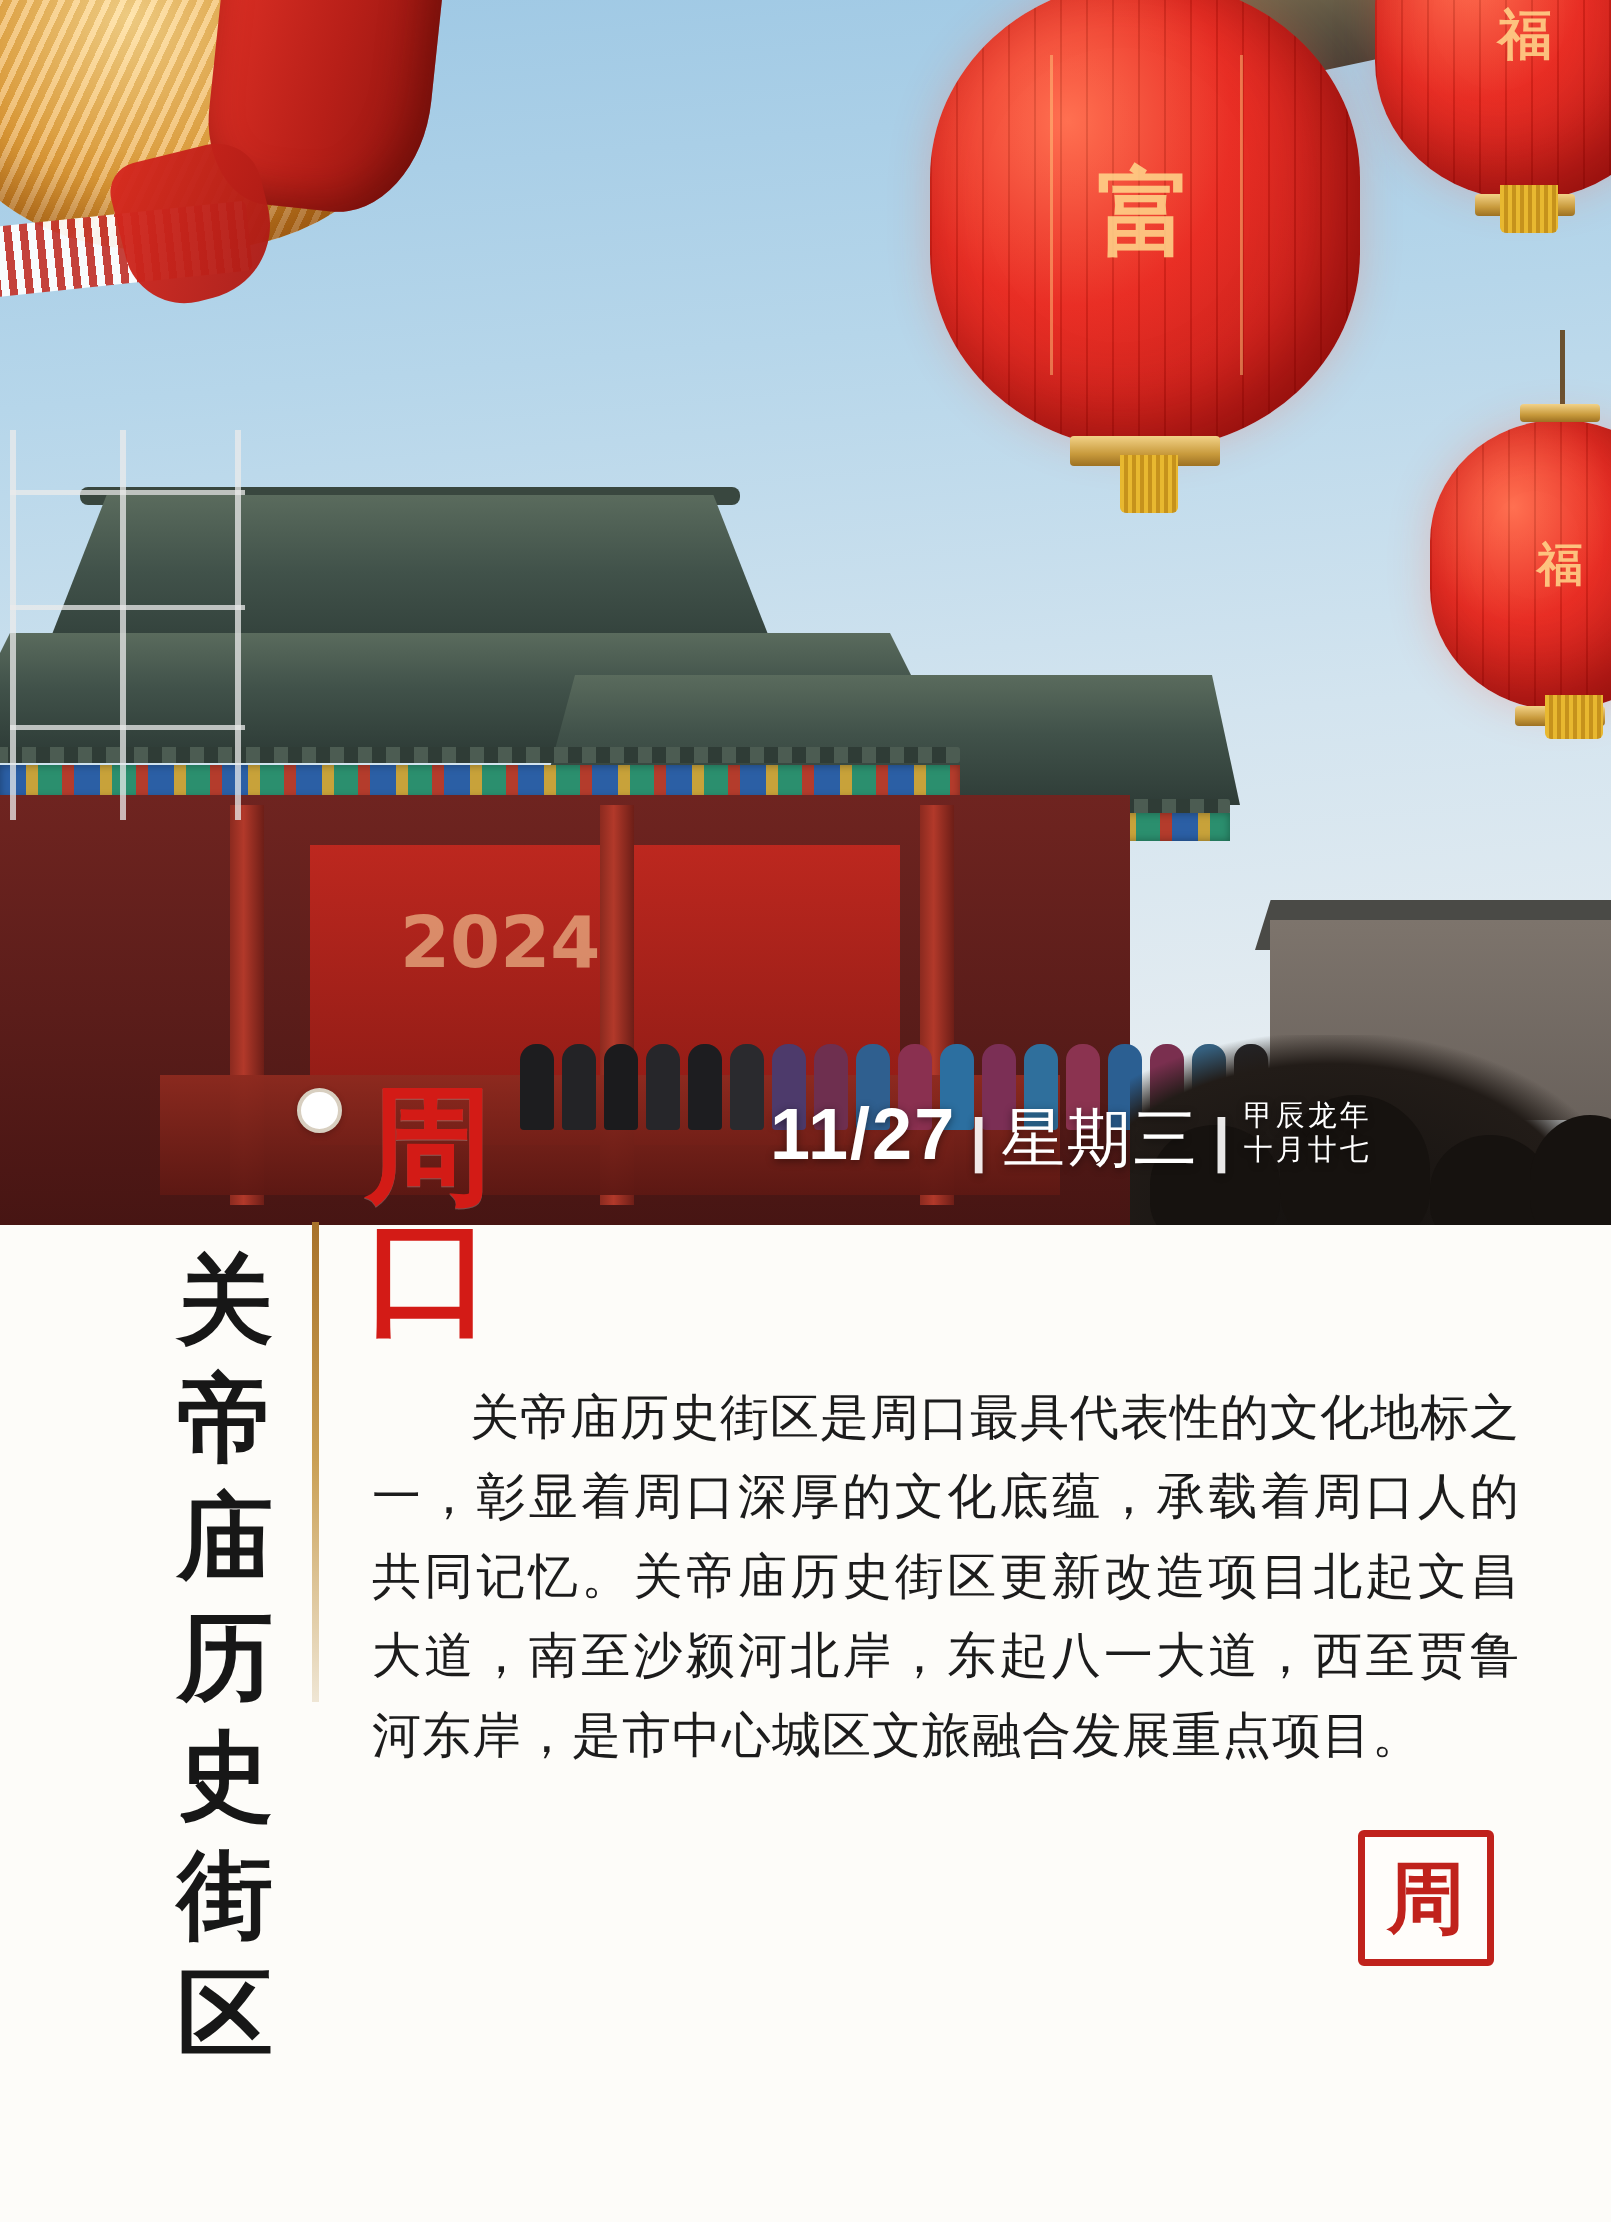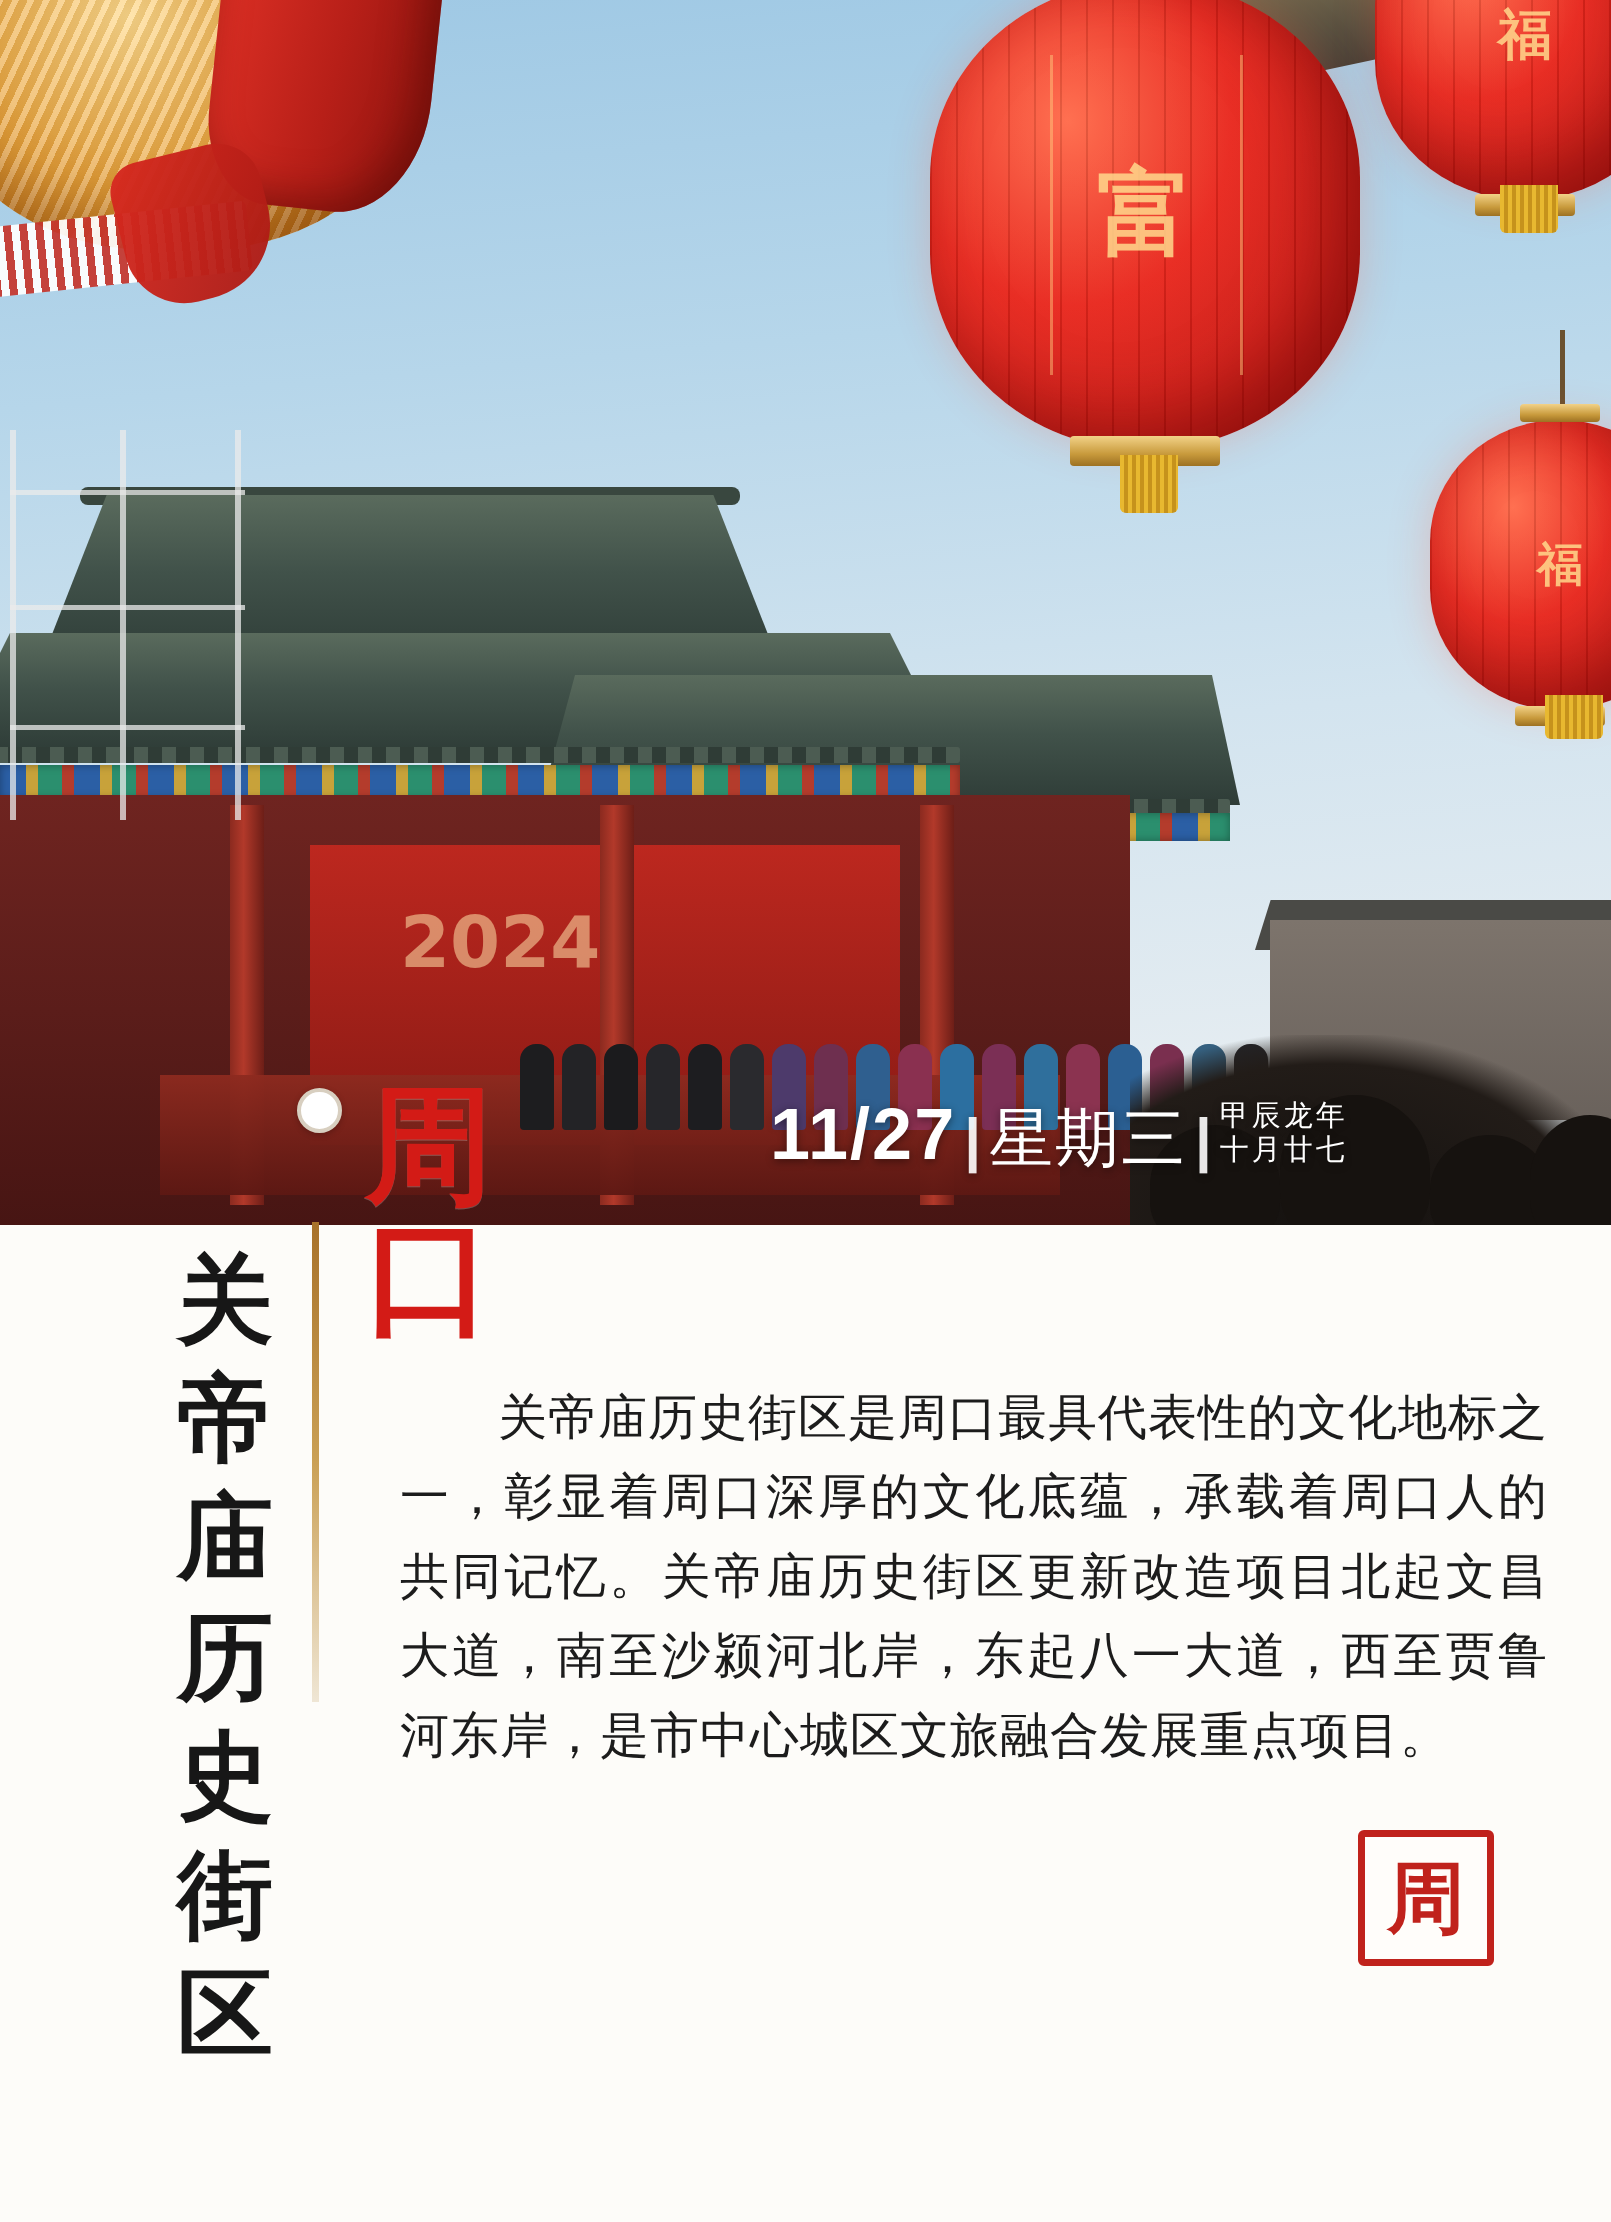--- a/index.html
+++ b/index.html
@@ -315,21 +315,21 @@
     clip-path: polygon(4% 0%, 96% 0%, 100% 100%, 0% 100%);
   }
 
   
   .date-row {
     position: absolute;
     left: 770px;
     top: 1098px;
     display: flex;
     align-items: flex-end;
-    gap: 8px;
+    gap: 14px;
     color: #ffffff;
     text-shadow: 0 2px 8px rgba(0,0,0,0.45);
     white-space: nowrap;
   }
   .date-main {
     font-size: 72px;
     font-weight: bold;
     letter-spacing: 2px;
     font-family: "Liberation Sans", sans-serif;
     line-height: 1;
@@ -426,21 +426,20 @@
     left: 372px;
     top: 1378px;
     width: 1148px;
     color: #1c1c1c;
     font-family: "DejaVu Serif", serif;
     font-size: 49px;
     line-height: 1.62;
     text-align: justify;
     text-indent: 2em;
     letter-spacing: 1px;
-    margin-left: 28px;
   }
 
   .seal {
     position: absolute;
     left: 1358px;
     top: 1830px;
     width: 122px;
     height: 122px;
     border: 7px solid #c0221c;
     border-radius: 6px;

